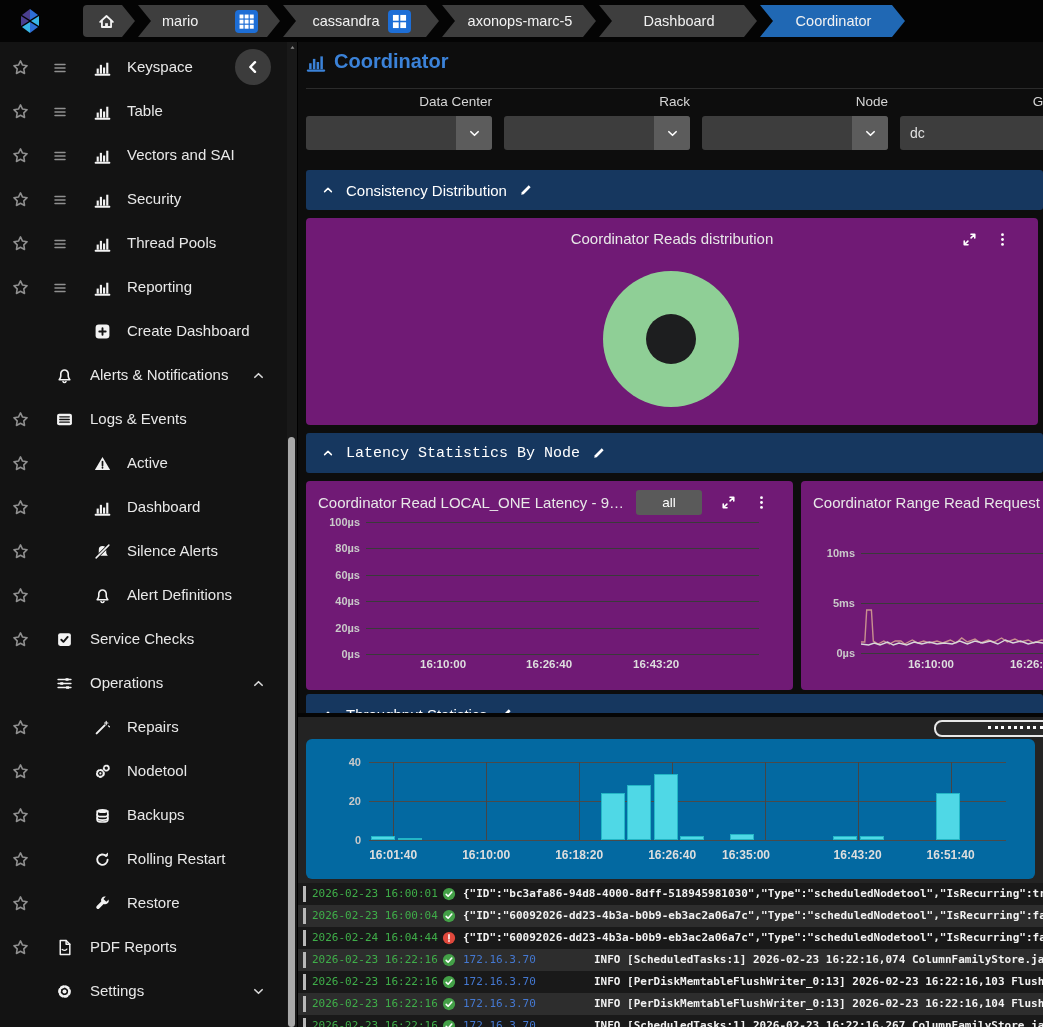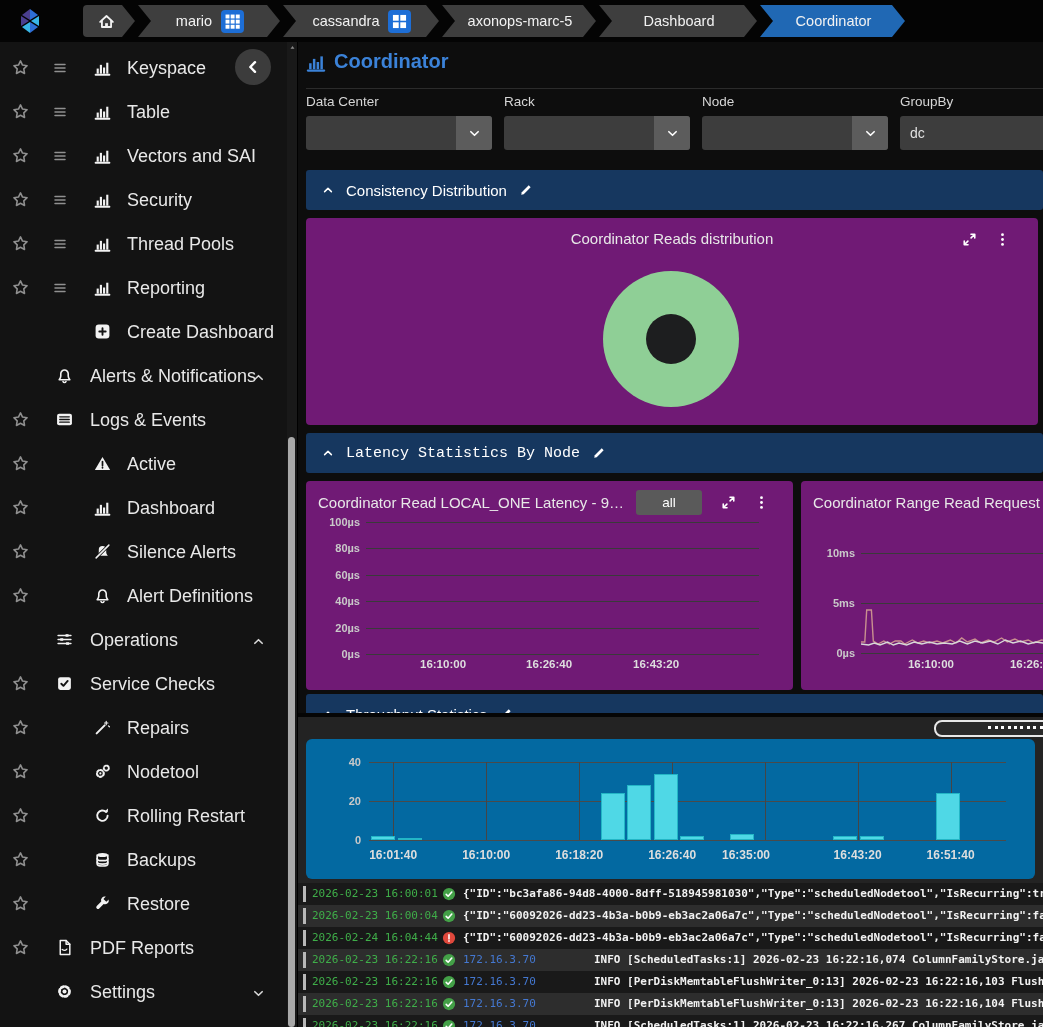--- a/index.html
+++ b/index.html
@@ -16,21 +16,21 @@
     margin-left:3px;clip-path:polygon(0 0,calc(100% - 13px) 0,100% 50%,calc(100% - 13px) 100%,0 100%,13px 50%);}
   .crumb.first{clip-path:polygon(0 0,calc(100% - 13px) 0,100% 50%,calc(100% - 13px) 100%,0 100%);
     border-radius:4px 0 0 4px;margin-left:0;padding-left:16px;}
   .crumb.active{background:#2068b4;}
   .bc-grid{width:23px;height:23px;border-radius:4px;background:#1d6ed6;display:inline-flex;
     align-items:center;justify-content:center;}
 
   
   #sidebar{position:absolute;left:0;top:42px;width:287px;height:985px;background:#131313;overflow:hidden;}
   #side-items{position:absolute;left:0;top:4px;width:287px;}
-  .side-item{position:relative;height:44px;color:#e8e8e8;font-size:18px;cursor:pointer;text-decoration:underline;}
+  .side-item{position:relative;height:44px;color:#e8e8e8;font-size:15px;cursor:pointer;text-decoration:underline;}
   .side-item .star{position:absolute;left:12px;top:13px;color:#8f8f8f;}
   .side-item .handle{position:absolute;left:52px;top:14px;color:#909090;}
   .side-item .s-icon{position:absolute;top:13px;color:#f2f2f2;}
   .side-item.ind1 .s-icon{left:56px;} .side-item.ind1 .s-label{left:90px;}
   .side-item.ind2 .s-icon{left:94px;} .side-item.ind2 .s-label{left:127px;}
   .side-item .s-label{position:absolute;top:12px;white-space:nowrap;}
   .side-item .chev{position:absolute;right:22px;top:14px;color:#d8d8d8;}
   #collapse-btn{position:absolute;right:16px;top:7px;width:36px;height:36px;border-radius:50%;
     background:#3c3c3c;color:#fff;display:flex;align-items:center;justify-content:center;cursor:pointer;z-index:3;}
 
@@ -38,21 +38,21 @@
   #vscroll{position:absolute;left:287px;top:42px;width:10px;height:985px;background:#191919;border-right:1px solid #000;}
   #vscroll .arrow{position:absolute;left:1px;top:1px;}
   #vscroll .thumb{position:absolute;left:1px;top:395px;width:7px;height:590px;background:#a9a9a9;border-radius:4px;}
 
   
   #main{position:absolute;left:298px;top:42px;width:745px;height:985px;background:#0d0d0d;overflow:hidden;}
   #page-title-row{position:absolute;left:8px;top:8px;display:flex;align-items:center;gap:8px;color:#3b82d8;}
   #page-title{font-size:20px;font-weight:700;}
   #title-divider{position:absolute;left:8px;top:46px;width:737px;height:1px;background:#2b2b2b;}
   .filter{position:absolute;top:52px;}
-  .filter .f-label{font-size:13.5px;color:#d6d6d6;margin-bottom:7px;}
+  .filter .f-label{font-size:13.5px;color:#d6d6d6;margin-bottom:7px;text-align:right;}
   .f-select{width:186px;height:34px;background:#3d3d3d;border-radius:3px;position:relative;cursor:pointer;
     color:#e0e0e0;font-size:14px;display:flex;align-items:center;padding-left:10px;box-sizing:border-box;}
   .f-select .chevbox{position:absolute;right:0;top:0;width:36px;height:34px;background:#5c5c5c;
     border-radius:0 3px 3px 0;display:flex;align-items:center;justify-content:center;color:#fff;}
   .section-hd{position:absolute;left:8px;width:737px;height:40px;background:#16375f;border-radius:3px;
     display:flex;align-items:center;gap:12px;padding-left:16px;box-sizing:border-box;color:#fff;cursor:pointer;}
   .section-hd .sh-label{font-size:15px;font-weight:500;}
   .panel{position:absolute;background:#701a75;border-radius:4px;}
   .p-title{color:#e8e8e8;font-size:15px;white-space:nowrap;}
   .p-tools{position:absolute;top:14px;display:flex;gap:18px;color:#fff;}
@@ -109,21 +109,21 @@
   <div class="crumb first " style="width:52px;box-sizing:border-box;">
     <span class="ic">
           <svg width="17" height="17" viewBox="0 0 16 16" fill="none" stroke="currentColor" stroke-width="1.5" stroke-linecap="round" stroke-linejoin="round">
             <path d="M2 8.4 8 2.8l6 5.6" stroke-width="1.7"></path>
             <path d="M3.7 7.2v6h8.6v-6" stroke-width="1.7"></path>
             <rect x="6.7" y="9.6" width="2.6" height="3.6" fill="currentColor" stroke="none"></rect>
           </svg>
         </span>
 
   </div>
-  <div class="crumb  " style="width:142px;box-sizing:border-box;">
+  <div class="crumb  " style="width:142px;box-sizing:border-box;justify-content:space-between;">
 
     <span>mario</span>
     <span class="bc-grid">
           <svg width="21" height="21" viewBox="0 0 16 16" fill="none" stroke="currentColor" stroke-width="1.5" stroke-linecap="round" stroke-linejoin="round">
             <g fill="#fff" stroke="none">
               <rect x="2.7" y="2.7" width="3" height="3"></rect>
               <rect x="6.6" y="2.7" width="3" height="3"></rect>
               <rect x="10.5" y="2.7" width="3" height="3"></rect>
               <rect x="2.7" y="6.6" width="3" height="3"></rect>
               <rect x="6.6" y="6.6" width="3" height="3"></rect>
@@ -425,54 +425,54 @@
     <span class="s-icon"><span class="ic">
             <svg width="17" height="17" viewBox="0 0 16 16" fill="none" stroke="currentColor" stroke-width="1.5" stroke-linecap="round" stroke-linejoin="round">
               <path d="M13 12H3c1-1.2 1.5-2 1.5-3.5V6.3A3.5 3.5 0 0 1 8 2.8a3.5 3.5 0 0 1 3.5 3.5v2.2c0 1.5.5 2.3 1.5 3.5z"></path>
               <path d="M6.6 13.6a1.5 1.5 0 0 0 2.8 0"></path>
             </svg>
           </span></span>
     <span class="s-label">Alert Definitions</span>
 
   </div>
   <div class="side-item ind1">
+    <span class="star"><span class="ic">
+            <svg width="17" height="17" viewBox="0 0 16 16" fill="none" stroke="currentColor" stroke-width="1.5" stroke-linecap="round" stroke-linejoin="round">
+              <path d="M8 1.8l1.9 3.9 4.3.6-3.1 3 .7 4.3L8 11.6l-3.8 2 .7-4.3-3.1-3 4.3-.6z"></path>
+            </svg>
+          </span></span>
+
+    <span class="s-icon"><span class="ic">
+            <svg width="17" height="17" viewBox="0 0 16 16" fill="none" stroke="currentColor" stroke-width="1.5" stroke-linecap="round" stroke-linejoin="round">
+              <rect x="2" y="2" width="12" height="12" rx="2" fill="currentColor" stroke="none"></rect>
+              <path d="M5 8.2l2 2 4-4.6" stroke="#131313" stroke-width="1.8"></path>
+            </svg>
+          </span></span>
+    <span class="s-label">Service Checks</span>
+
+  </div>
+  <div class="side-item ind1">
 
     <span class="s-icon"><span class="ic">
             <svg width="17" height="17" viewBox="0 0 16 16" fill="none" stroke="currentColor" stroke-width="1.5" stroke-linecap="round" stroke-linejoin="round">
               <path d="M2 4.2h12M2 8h12M2 11.8h12"></path>
               <g fill="currentColor" stroke="none">
                 <rect x="9" y="3" width="2.8" height="2.4"></rect>
                 <rect x="4" y="6.8" width="2.8" height="2.4"></rect>
                 <rect x="9.5" y="10.6" width="2.8" height="2.4"></rect>
               </g>
             </svg>
           </span></span>
     <span class="s-label">Operations</span>
     <span class="chev"><span class="ic">
             <svg width="13" height="13" viewBox="0 0 16 16" fill="none" stroke="currentColor" stroke-width="1.5" stroke-linecap="round" stroke-linejoin="round">
               <path d="M3.5 10.2 8 5.8l4.5 4.4" stroke-width="2"></path>
             </svg>
           </span></span>
   </div>
-  <div class="side-item ind1">
-    <span class="star"><span class="ic">
-            <svg width="17" height="17" viewBox="0 0 16 16" fill="none" stroke="currentColor" stroke-width="1.5" stroke-linecap="round" stroke-linejoin="round">
-              <path d="M8 1.8l1.9 3.9 4.3.6-3.1 3 .7 4.3L8 11.6l-3.8 2 .7-4.3-3.1-3 4.3-.6z"></path>
-            </svg>
-          </span></span>
-
-    <span class="s-icon"><span class="ic">
-            <svg width="17" height="17" viewBox="0 0 16 16" fill="none" stroke="currentColor" stroke-width="1.5" stroke-linecap="round" stroke-linejoin="round">
-              <rect x="2" y="2" width="12" height="12" rx="2" fill="currentColor" stroke="none"></rect>
-              <path d="M5 8.2l2 2 4-4.6" stroke="#131313" stroke-width="1.8"></path>
-            </svg>
-          </span></span>
-    <span class="s-label">Service Checks</span>
-
-  </div>
   <div class="side-item ind2">
     <span class="star"><span class="ic">
             <svg width="17" height="17" viewBox="0 0 16 16" fill="none" stroke="currentColor" stroke-width="1.5" stroke-linecap="round" stroke-linejoin="round">
               <path d="M8 1.8l1.9 3.9 4.3.6-3.1 3 .7 4.3L8 11.6l-3.8 2 .7-4.3-3.1-3 4.3-.6z"></path>
             </svg>
           </span></span>
 
     <span class="s-icon"><span class="ic">
             <svg width="17" height="17" viewBox="0 0 16 16" fill="none" stroke="currentColor" stroke-width="1.5" stroke-linecap="round" stroke-linejoin="round">
               <path d="M2.5 13.5 10 6" stroke-width="1.9"></path>
@@ -501,42 +501,42 @@
   </div>
   <div class="side-item ind2">
     <span class="star"><span class="ic">
             <svg width="17" height="17" viewBox="0 0 16 16" fill="none" stroke="currentColor" stroke-width="1.5" stroke-linecap="round" stroke-linejoin="round">
               <path d="M8 1.8l1.9 3.9 4.3.6-3.1 3 .7 4.3L8 11.6l-3.8 2 .7-4.3-3.1-3 4.3-.6z"></path>
             </svg>
           </span></span>
 
     <span class="s-icon"><span class="ic">
             <svg width="17" height="17" viewBox="0 0 16 16" fill="none" stroke="currentColor" stroke-width="1.5" stroke-linecap="round" stroke-linejoin="round">
-              <path d="M12.8 8.2a4.9 4.9 0 1 1-1.4-3.5" stroke-width="1.8"></path>
-              <path d="M13.2 1.4l-.2 3.6-3.4-.5z" fill="currentColor" stroke="none"></path>
-            </svg>
-          </span></span>
-    <span class="s-label">Rolling Restart</span>
-
-  </div>
-  <div class="side-item ind2">
-    <span class="star"><span class="ic">
-            <svg width="17" height="17" viewBox="0 0 16 16" fill="none" stroke="currentColor" stroke-width="1.5" stroke-linecap="round" stroke-linejoin="round">
-              <path d="M8 1.8l1.9 3.9 4.3.6-3.1 3 .7 4.3L8 11.6l-3.8 2 .7-4.3-3.1-3 4.3-.6z"></path>
-            </svg>
-          </span></span>
-
-    <span class="s-icon"><span class="ic">
-            <svg width="17" height="17" viewBox="0 0 16 16" fill="none" stroke="currentColor" stroke-width="1.5" stroke-linecap="round" stroke-linejoin="round">
               <ellipse cx="8" cy="3.8" rx="5" ry="1.9" fill="currentColor" stroke="none"></ellipse>
               <path d="M3 3.8v8.4c0 1.1 2.2 1.9 5 1.9s5-.8 5-1.9V3.8" stroke-width="1.6"></path>
               <path d="M3 7.2c0 1.1 2.2 1.9 5 1.9s5-.8 5-1.9M3 10.4c0 1.1 2.2 1.9 5 1.9s5-.8 5-1.9" stroke-width="1.6"></path>
             </svg>
           </span></span>
     <span class="s-label">Backups</span>
+
+  </div>
+  <div class="side-item ind2">
+    <span class="star"><span class="ic">
+            <svg width="17" height="17" viewBox="0 0 16 16" fill="none" stroke="currentColor" stroke-width="1.5" stroke-linecap="round" stroke-linejoin="round">
+              <path d="M8 1.8l1.9 3.9 4.3.6-3.1 3 .7 4.3L8 11.6l-3.8 2 .7-4.3-3.1-3 4.3-.6z"></path>
+            </svg>
+          </span></span>
+
+    <span class="s-icon"><span class="ic">
+            <svg width="17" height="17" viewBox="0 0 16 16" fill="none" stroke="currentColor" stroke-width="1.5" stroke-linecap="round" stroke-linejoin="round">
+              <path d="M12.8 8.2a4.9 4.9 0 1 1-1.4-3.5" stroke-width="1.8"></path>
+              <path d="M13.2 1.4l-.2 3.6-3.4-.5z" fill="currentColor" stroke="none"></path>
+            </svg>
+          </span></span>
+    <span class="s-label">Rolling Restart</span>
 
   </div>
   <div class="side-item ind2">
     <span class="star"><span class="ic">
             <svg width="17" height="17" viewBox="0 0 16 16" fill="none" stroke="currentColor" stroke-width="1.5" stroke-linecap="round" stroke-linejoin="round">
               <path d="M8 1.8l1.9 3.9 4.3.6-3.1 3 .7 4.3L8 11.6l-3.8 2 .7-4.3-3.1-3 4.3-.6z"></path>
             </svg>
           </span></span>
 
     <span class="s-icon"><span class="ic">

